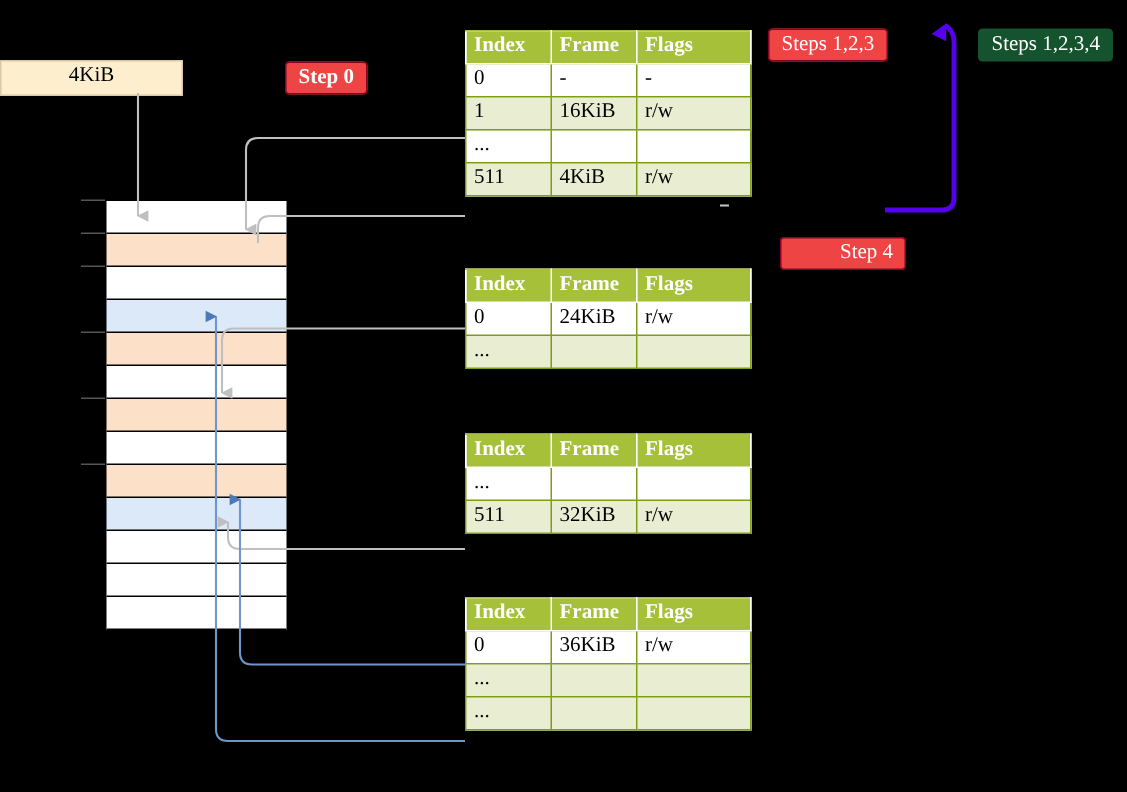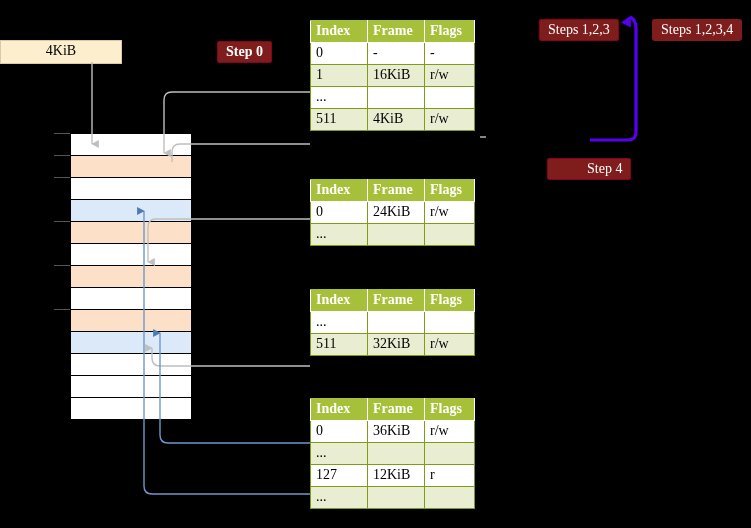--- a/index.html
+++ b/index.html
@@ -3,22 +3,22 @@
 <meta charset="utf-8">
 <style>
   html,body{margin:0;padding:0;background:#000;}
   body{width:751px;height:528px;position:relative;overflow:hidden;
        font-family:"Liberation Serif","DejaVu Serif",serif;}
   .stage{position:absolute;left:0;top:0;width:751px;height:528px;}
 
   
   .badge{position:absolute;color:#ffffff;font-size:14px;line-height:17px;
          padding:2px 9px 3px 9px;border-radius:3px;white-space:nowrap;}
-  .badge.red{background:#7f1d1d;box-shadow:0 0 0 1px #8b0020 inset;margin-left:27px;}
-  .badge.blue{background:#7f1d1d;}
+  .badge.red{background:#ef4444;box-shadow:0 0 0 1px #8b0020 inset;}
+  .badge.blue{background:#14532d;}
 
   
   .kib-box{position:absolute;background:#fdeecd;border:1px solid #d9c9a6;
            color:#000;font-size:14px;text-align:center;line-height:20px;}
 
   
   .memcol{position:absolute;border:1px solid #000;box-sizing:border-box;}
   .memrow{position:absolute;left:0;box-sizing:border-box;
           border-bottom:1px solid #000;}
   .memrow.white{background:#ffffff;}
@@ -31,21 +31,21 @@
           background:#fff;}
   .ptable td,.ptable th{border:1px solid #7e9c16;font-size:14px;
           padding:2px 5px 3px 5px;color:#000;text-align:left;height:18px;
           box-sizing:border-box;vertical-align:middle;}
   .ptable th{background:#a6c039;color:#ffffff;font-weight:bold;
           border-color:#ffffff;border-top-color:#a6c039;}
   .ptable tr.alt td{background:#e9eed3;}
   .ptable td.hl{background:#ffff99;}
   .cw-idx{width:57px;}
   .cw-frm{width:57px;}
-  .cw-flg{width:50px;}
+  .cw-flg{width:76px;}
 
   
   .overlay{position:absolute;left:0;top:0;width:751px;height:528px;
            pointer-events:none;}
 </style>
 </head>
 <body>
 
 <div class="stage">
 
@@ -168,25 +168,20 @@
           <tr>
             <td class="cw-idx">0</td>
             <td class="cw-frm">36KiB</td>
             <td class="cw-flg">r/w</td>
           </tr>
           <tr class="alt">
             <td class="cw-idx">...</td>
             <td class="cw-frm"></td>
             <td class="cw-flg"></td>
           </tr>
-          <tr>
-            <td class="cw-idx">127</td>
-            <td class="cw-frm">12KiB</td>
-            <td class="cw-flg">r</td>
-          </tr>
           <tr class="alt">
             <td class="cw-idx">...</td>
             <td class="cw-frm"></td>
             <td class="cw-flg"></td>
           </tr>
         </tbody>
       </table>
     </div>
 
   <svg class="overlay" viewBox="0 0 751 528" width="751" height="528">

